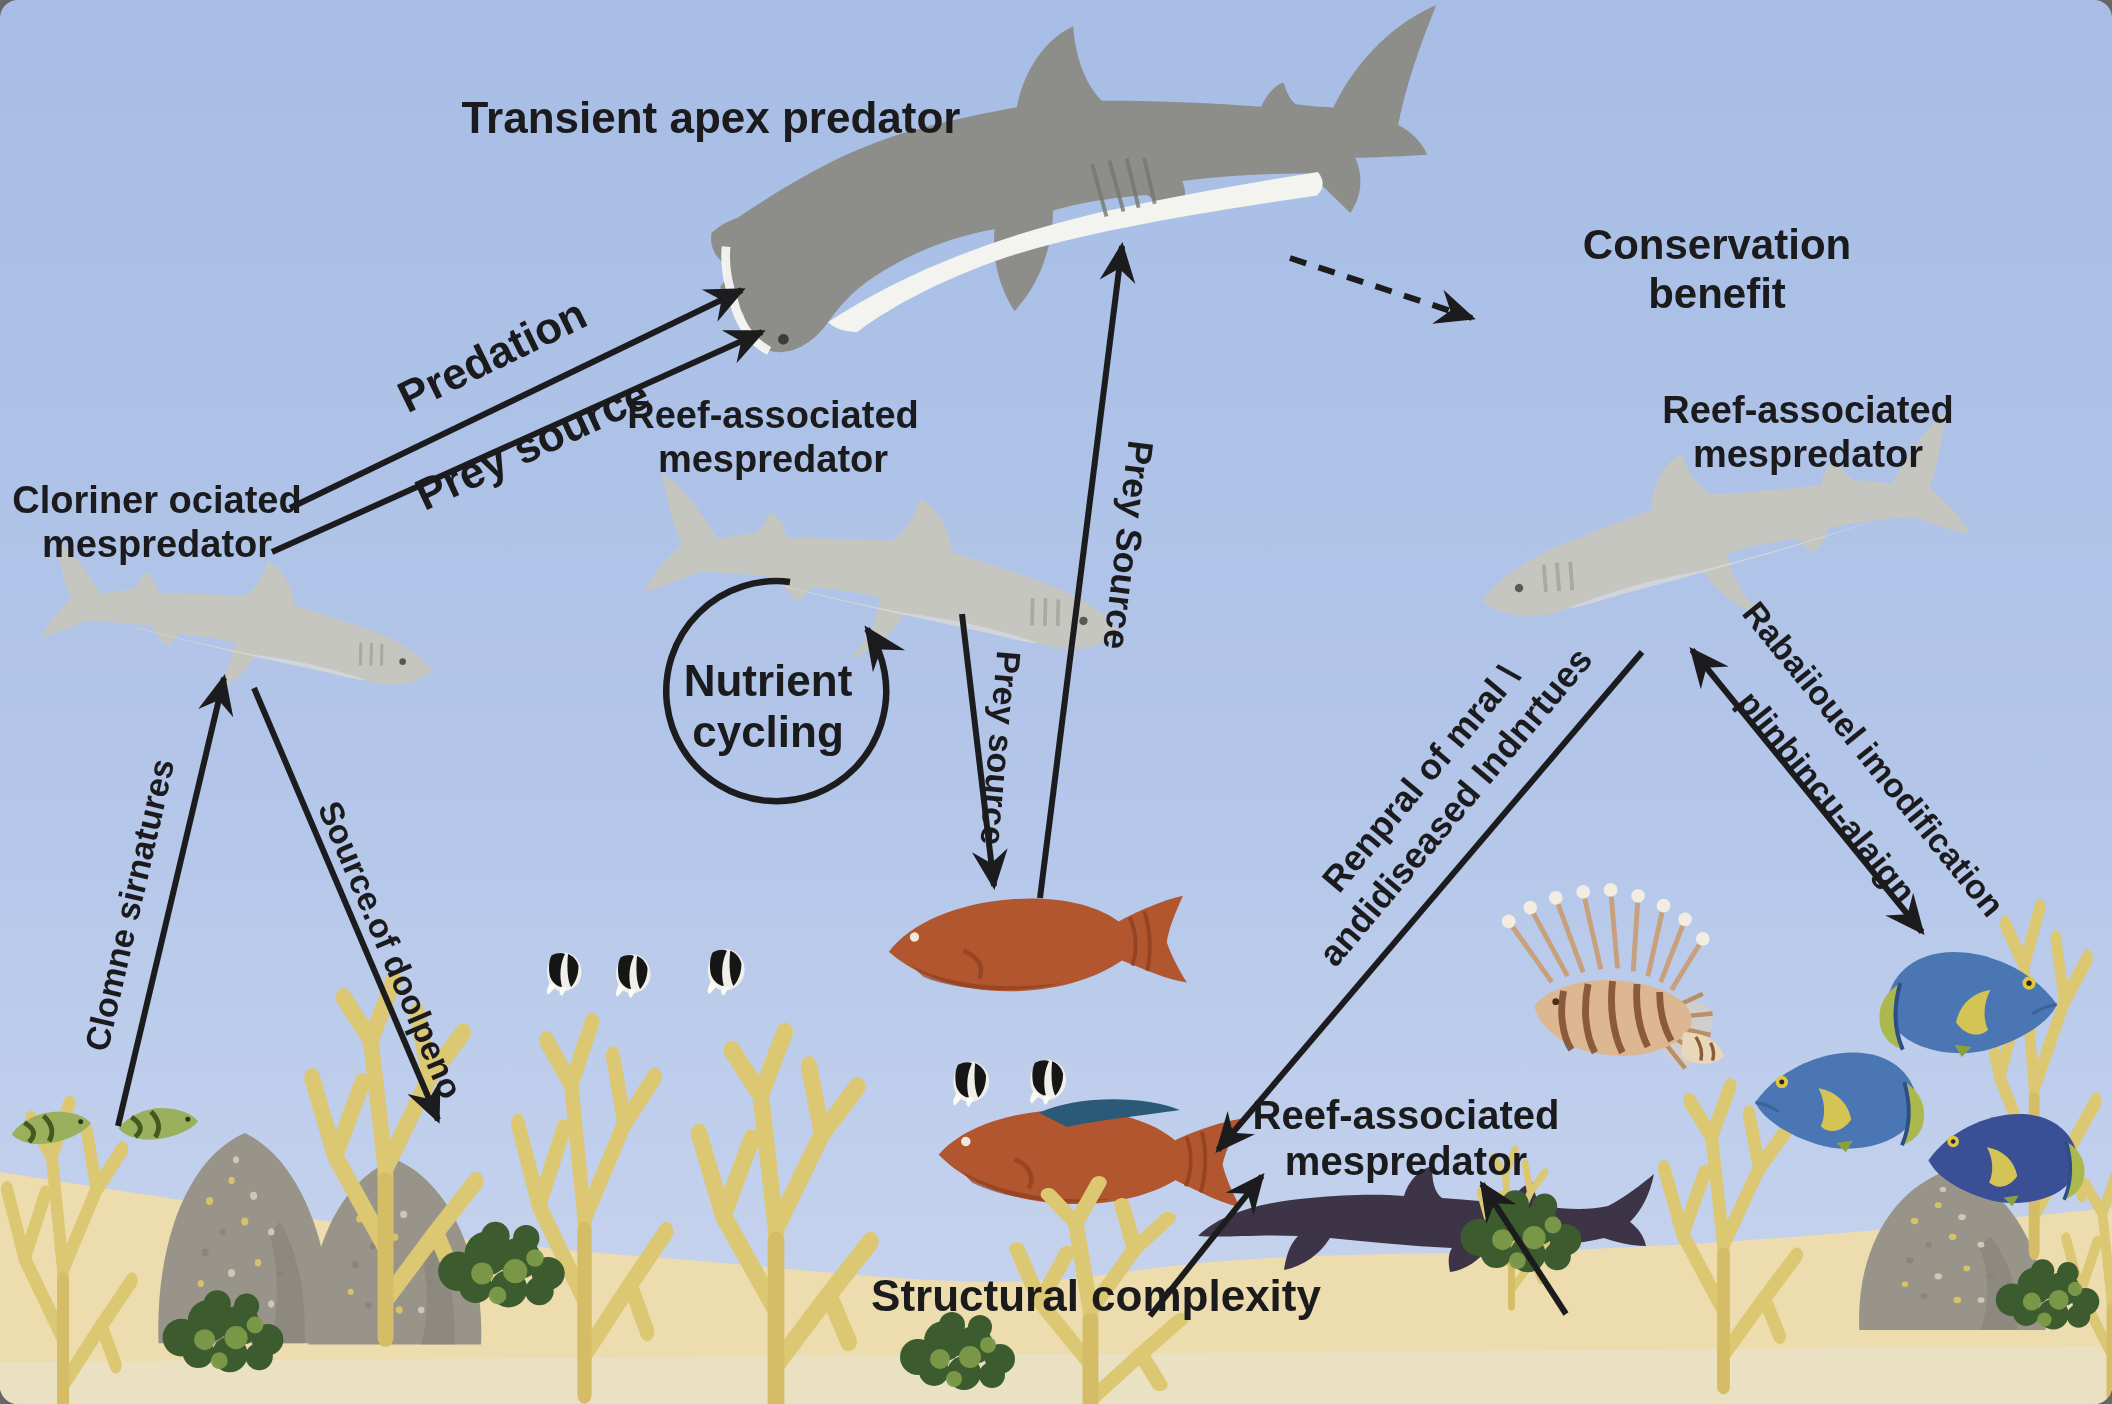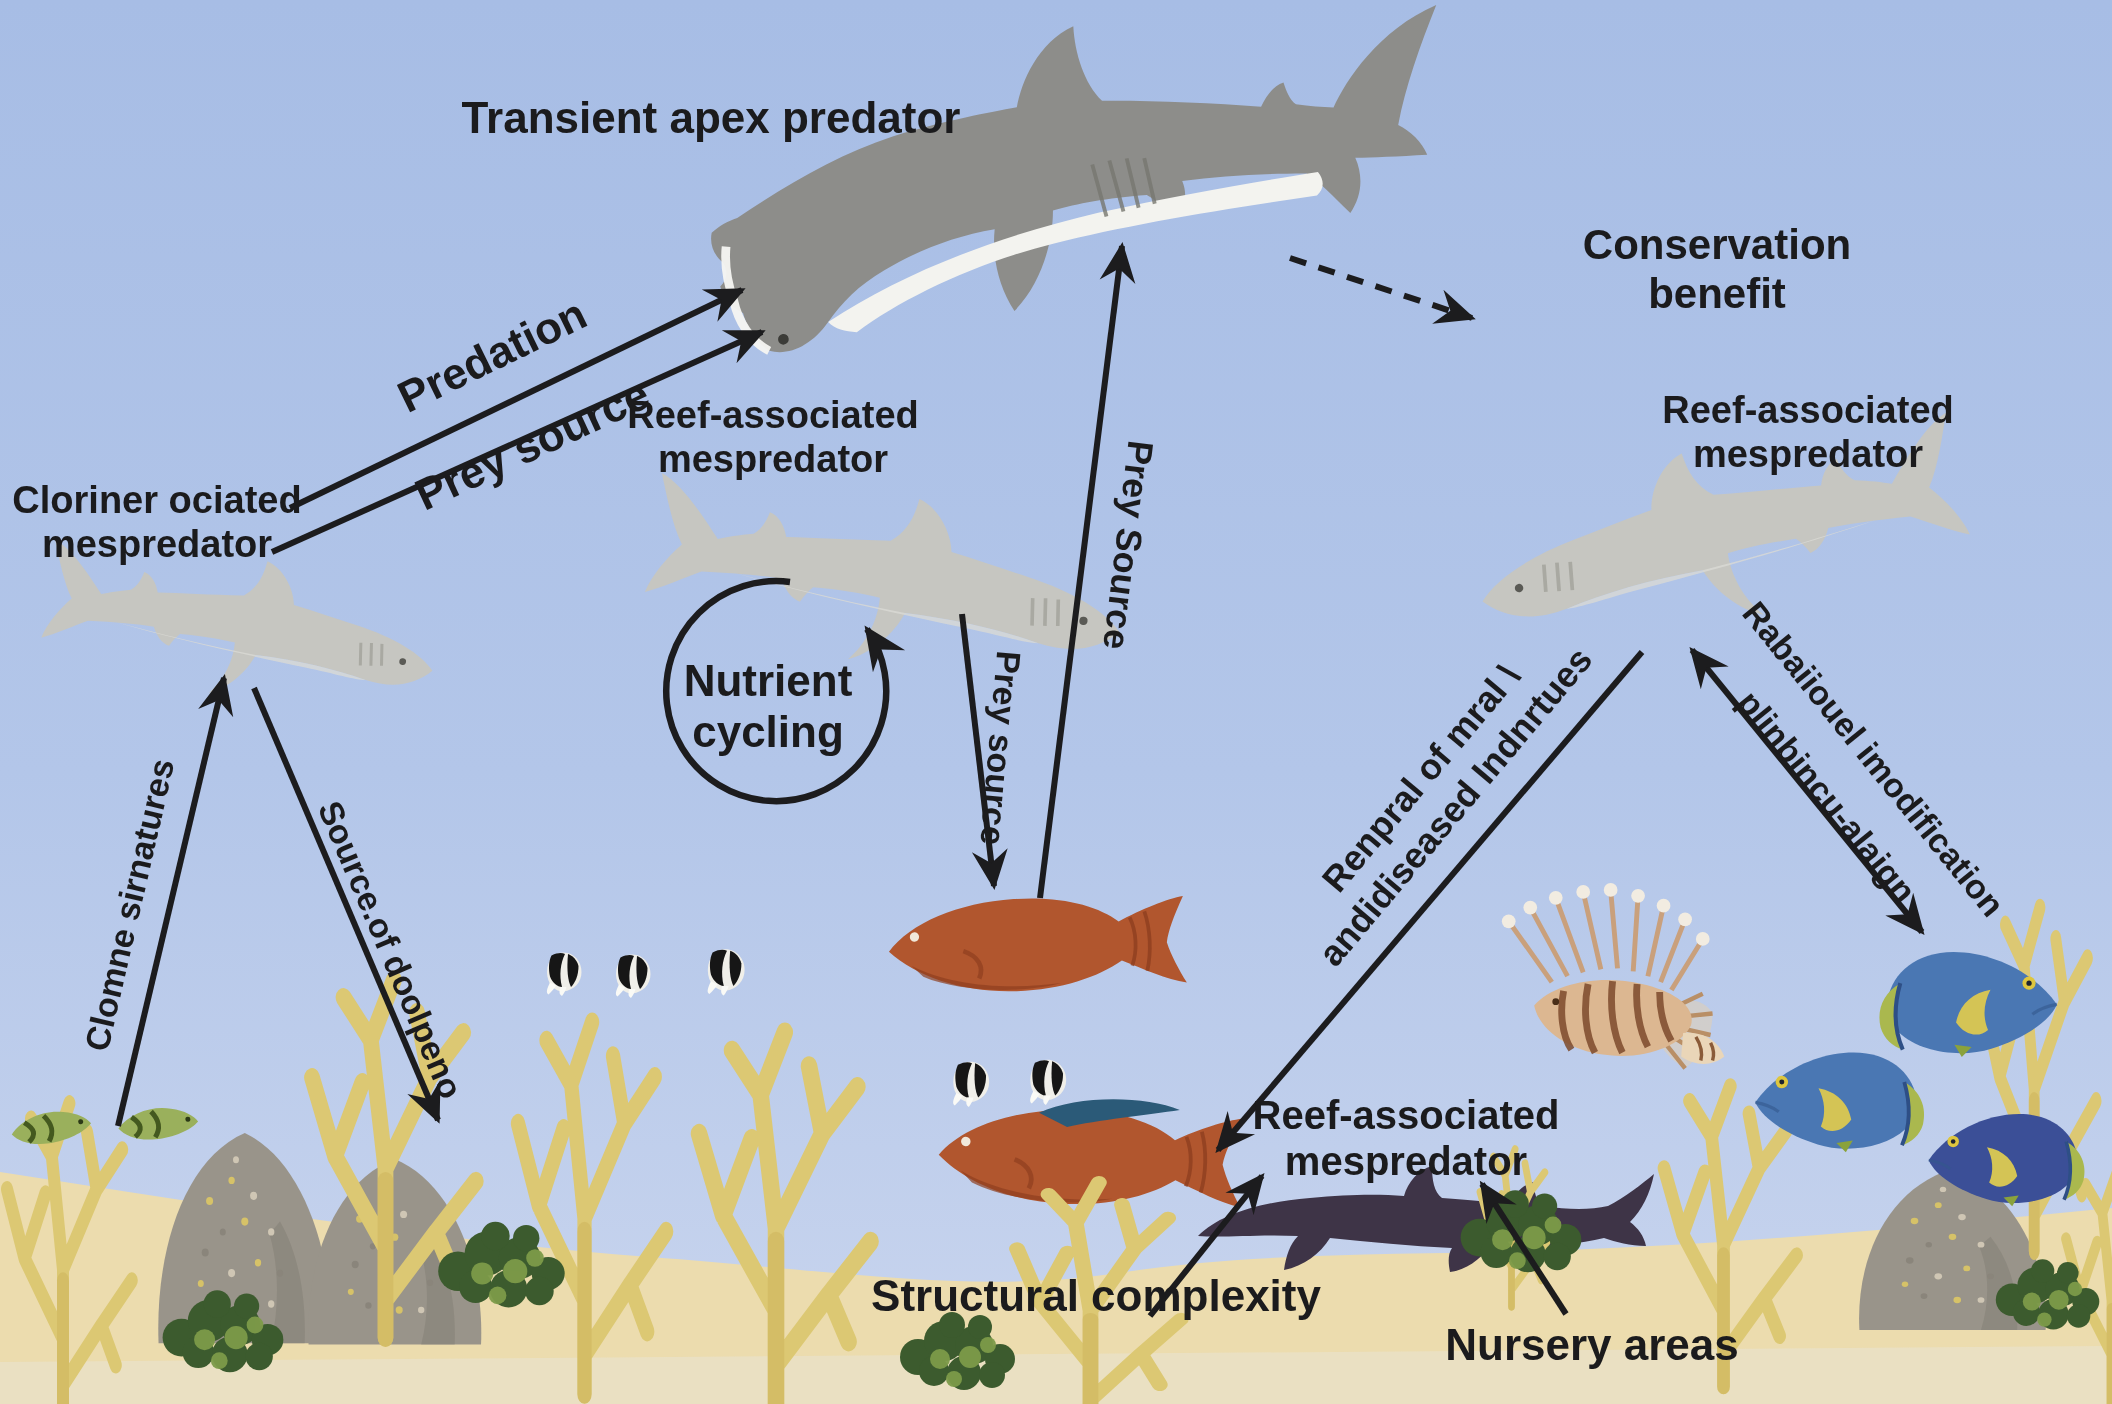--- a/index.html
+++ b/index.html
@@ -1,18 +1,18 @@
 <!DOCTYPE html>
 <html><head>
 <meta charset="utf-8">
 <style>
   html,body{margin:0;padding:0;background:#666;}
   .stage{position:relative;width:2112px;height:1404px;overflow:hidden;
          background:linear-gradient(180deg,#a7bde5 0%,#b3c6e9 55%,#c9d5ee 100%);
-         font-family:"Liberation Sans",sans-serif;}
+         font-family:"Liberation Sans",sans-serif;border-radius:18px;}
   .scene{position:absolute;left:0;top:0;z-index:1;}
   .lbl{position:absolute;z-index:3;font-weight:600;color:#1b1b1d;text-align:center;
        white-space:nowrap;line-height:1.16;font-family:"Liberation Sans",sans-serif;}
   .lbl span{display:block;}
 </style>
 </head>
 <body>
 
 <div class="stage">
 
@@ -359,15 +359,14 @@
   <span>andidiseased Indnrtues</span>
 </div>
 
 <div class="lbl" style="left:1850px;top:778px;transform:translate(-50%,-50%) rotate(51deg);font-size:34px;line-height:1.75;">
   <span>Rabaiiouel imodification</span>
   <span>plinbincu-alaign</span>
 </div>
 
 <div class="lbl" style="left:1096px;top:1296px;transform:translate(-50%,-50%);font-size:44px;">Structural complexity</div>
 
-<div class="lbl" style="left:1592px;top:1345px;transform:translate(-50%,-50%);font-size:44px;">Nursery areas</div>
 
 </div>
 
 </body></html>

